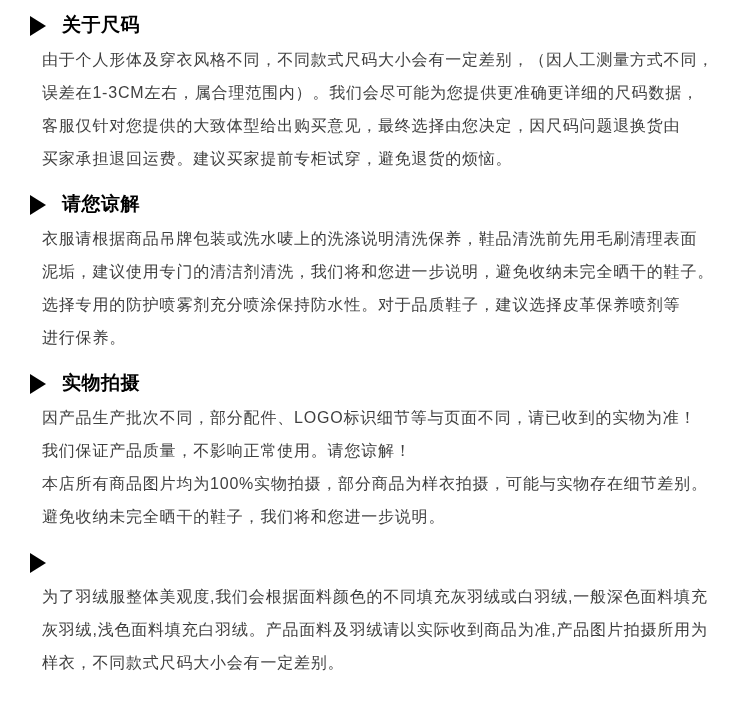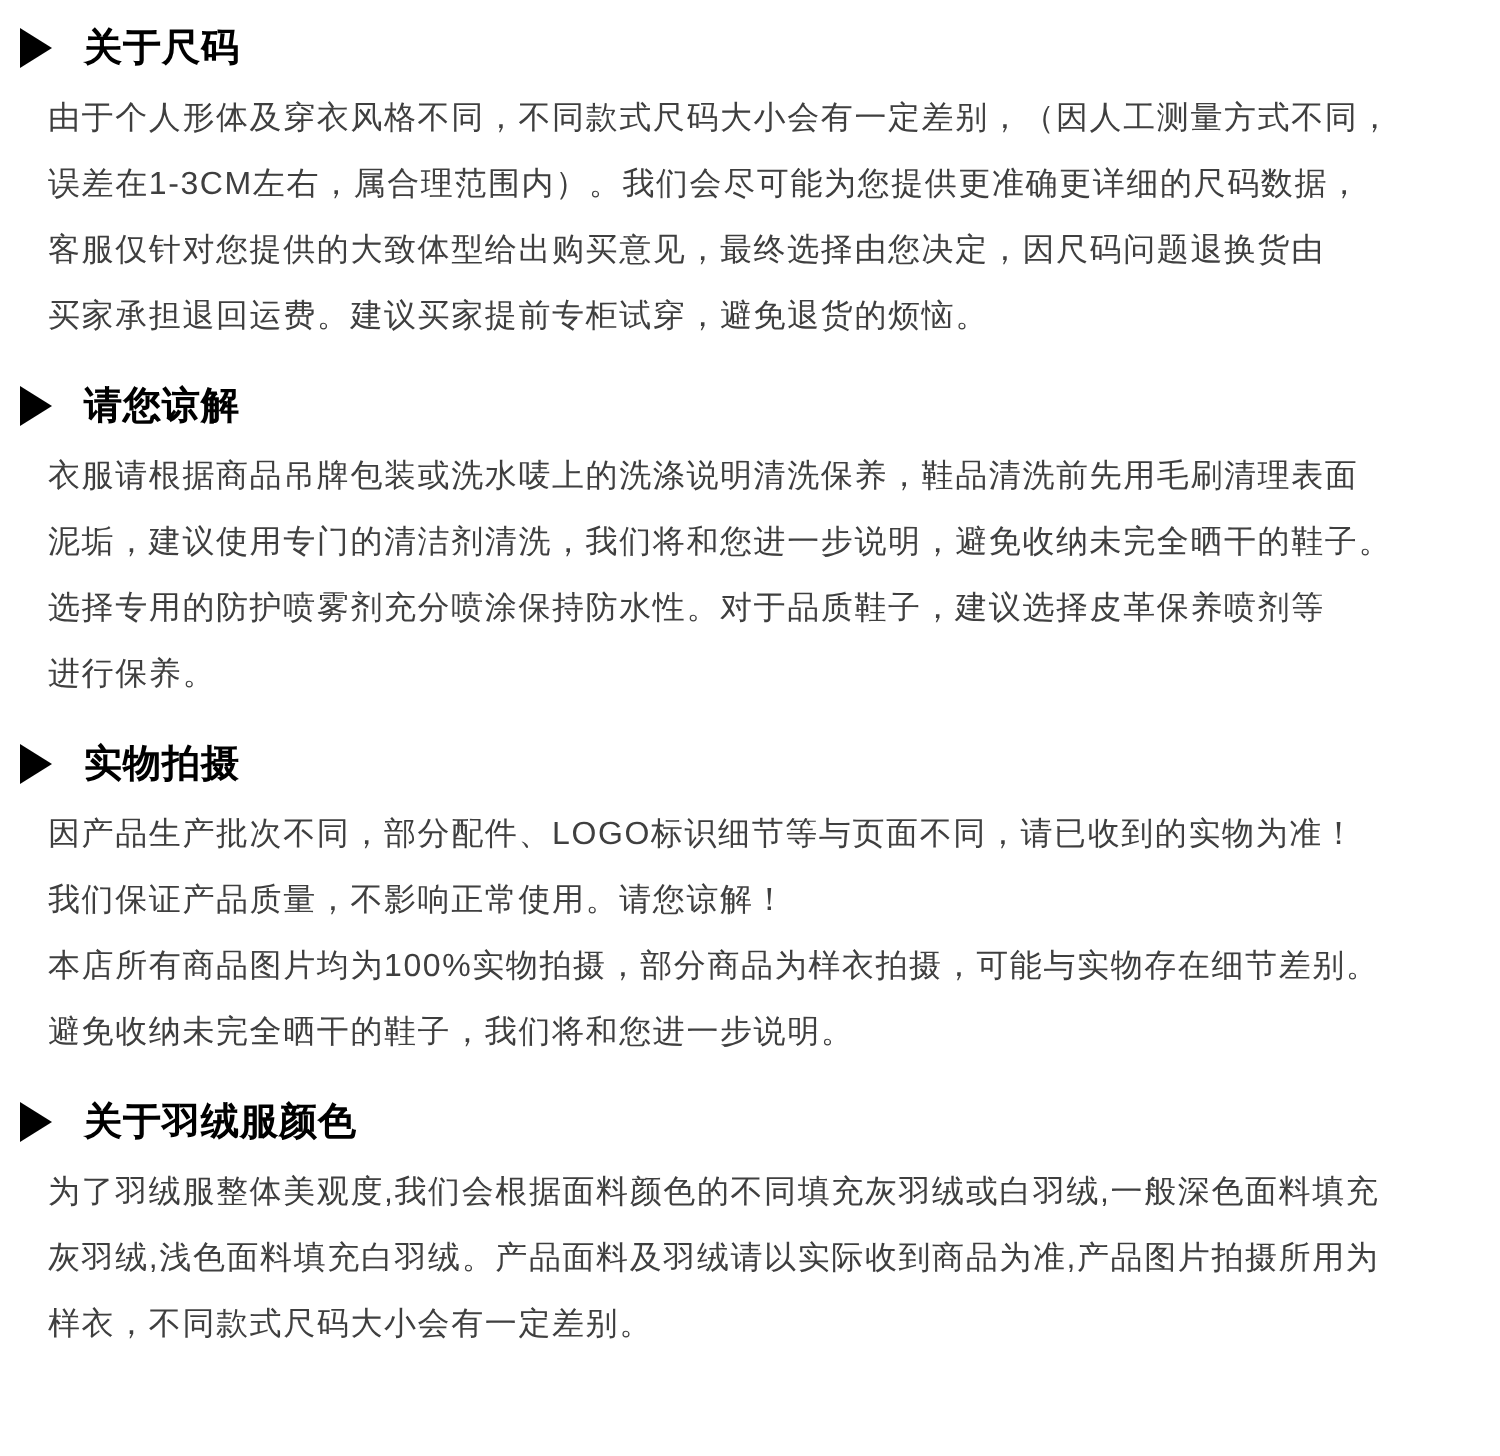--- a/index.html
+++ b/index.html
@@ -18,43 +18,44 @@
     width: 750px;
     height: 728px;
     padding-top: 14px;
     background: #ffffff;
   }
   .section {
     margin: 0 0 18px 0;
   }
   .section-header {
     display: flex;
-    align-items: flex-start;
+    align-items: flex-end;
     padding-left: 10px;
     height: 22px;
+    margin-left: 20px;
   }
   .tri-icon {
     width: 0;
     height: 0;
     border-top: 10px solid transparent;
     border-bottom: 10px solid transparent;
     border-left: 16px solid #000000;
     margin-right: 16px;
     flex: 0 0 auto;
   }
   .section-title {
     margin: 0;
     font-size: 19px;
     line-height: 22px;
     font-weight: bold;
     color: #000000;
     letter-spacing: 0.5px;
   }
   .section-body {
-    margin: 7px 4px 0 24px;
+    margin: 7px 4px 0 42px;
     font-size: 16px;
     line-height: 33px;
     color: #3f3f3f;
     letter-spacing: 0.8px;
     white-space: pre-line;
   }
 </style>
 </head>
 <body>
 
@@ -89,20 +90,19 @@
     </div>
     <p class="section-body">因产品生产批次不同，部分配件、LOGO标识细节等与页面不同，请已收到的实物为准！
 我们保证产品质量，不影响正常使用。请您谅解！
 本店所有商品图片均为100%实物拍摄，部分商品为样衣拍摄，可能与实物存在细节差别。
 避免收纳未完全晒干的鞋子，我们将和您进一步说明。</p>
   </div>
 
   <div class="section">
     <div class="section-header">
       <span class="tri-icon"></span>
-      <h2 class="section-title">关于羽绒服颜色</h2>
     </div>
     <p class="section-body">为了羽绒服整体美观度,我们会根据面料颜色的不同填充灰羽绒或白羽绒,一般深色面料填充
 灰羽绒,浅色面料填充白羽绒。产品面料及羽绒请以实际收到商品为准,产品图片拍摄所用为
 样衣，不同款式尺码大小会有一定差别。</p>
   </div>
 
 </div>
 
 </body></html>

